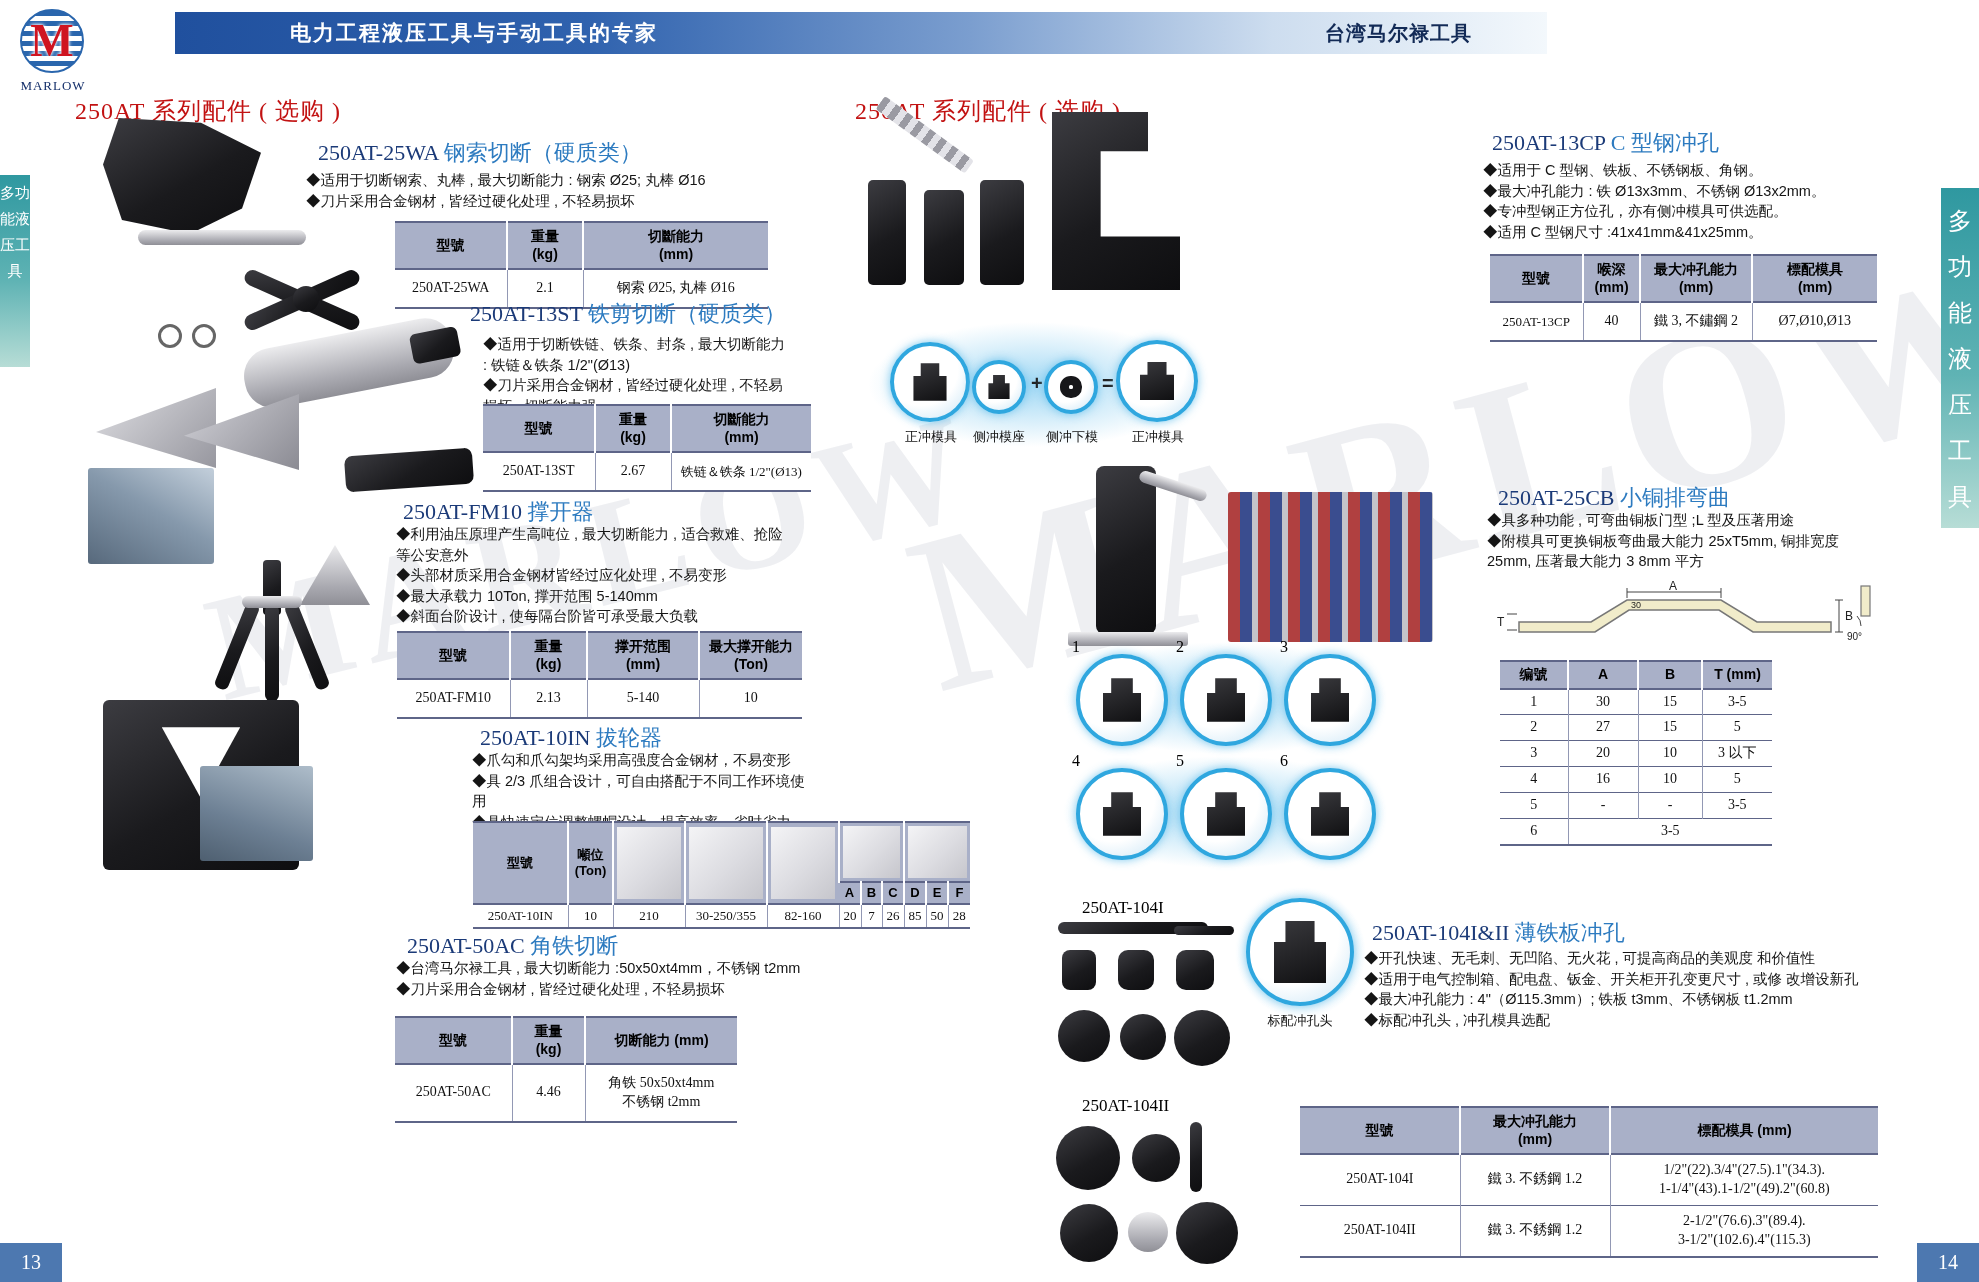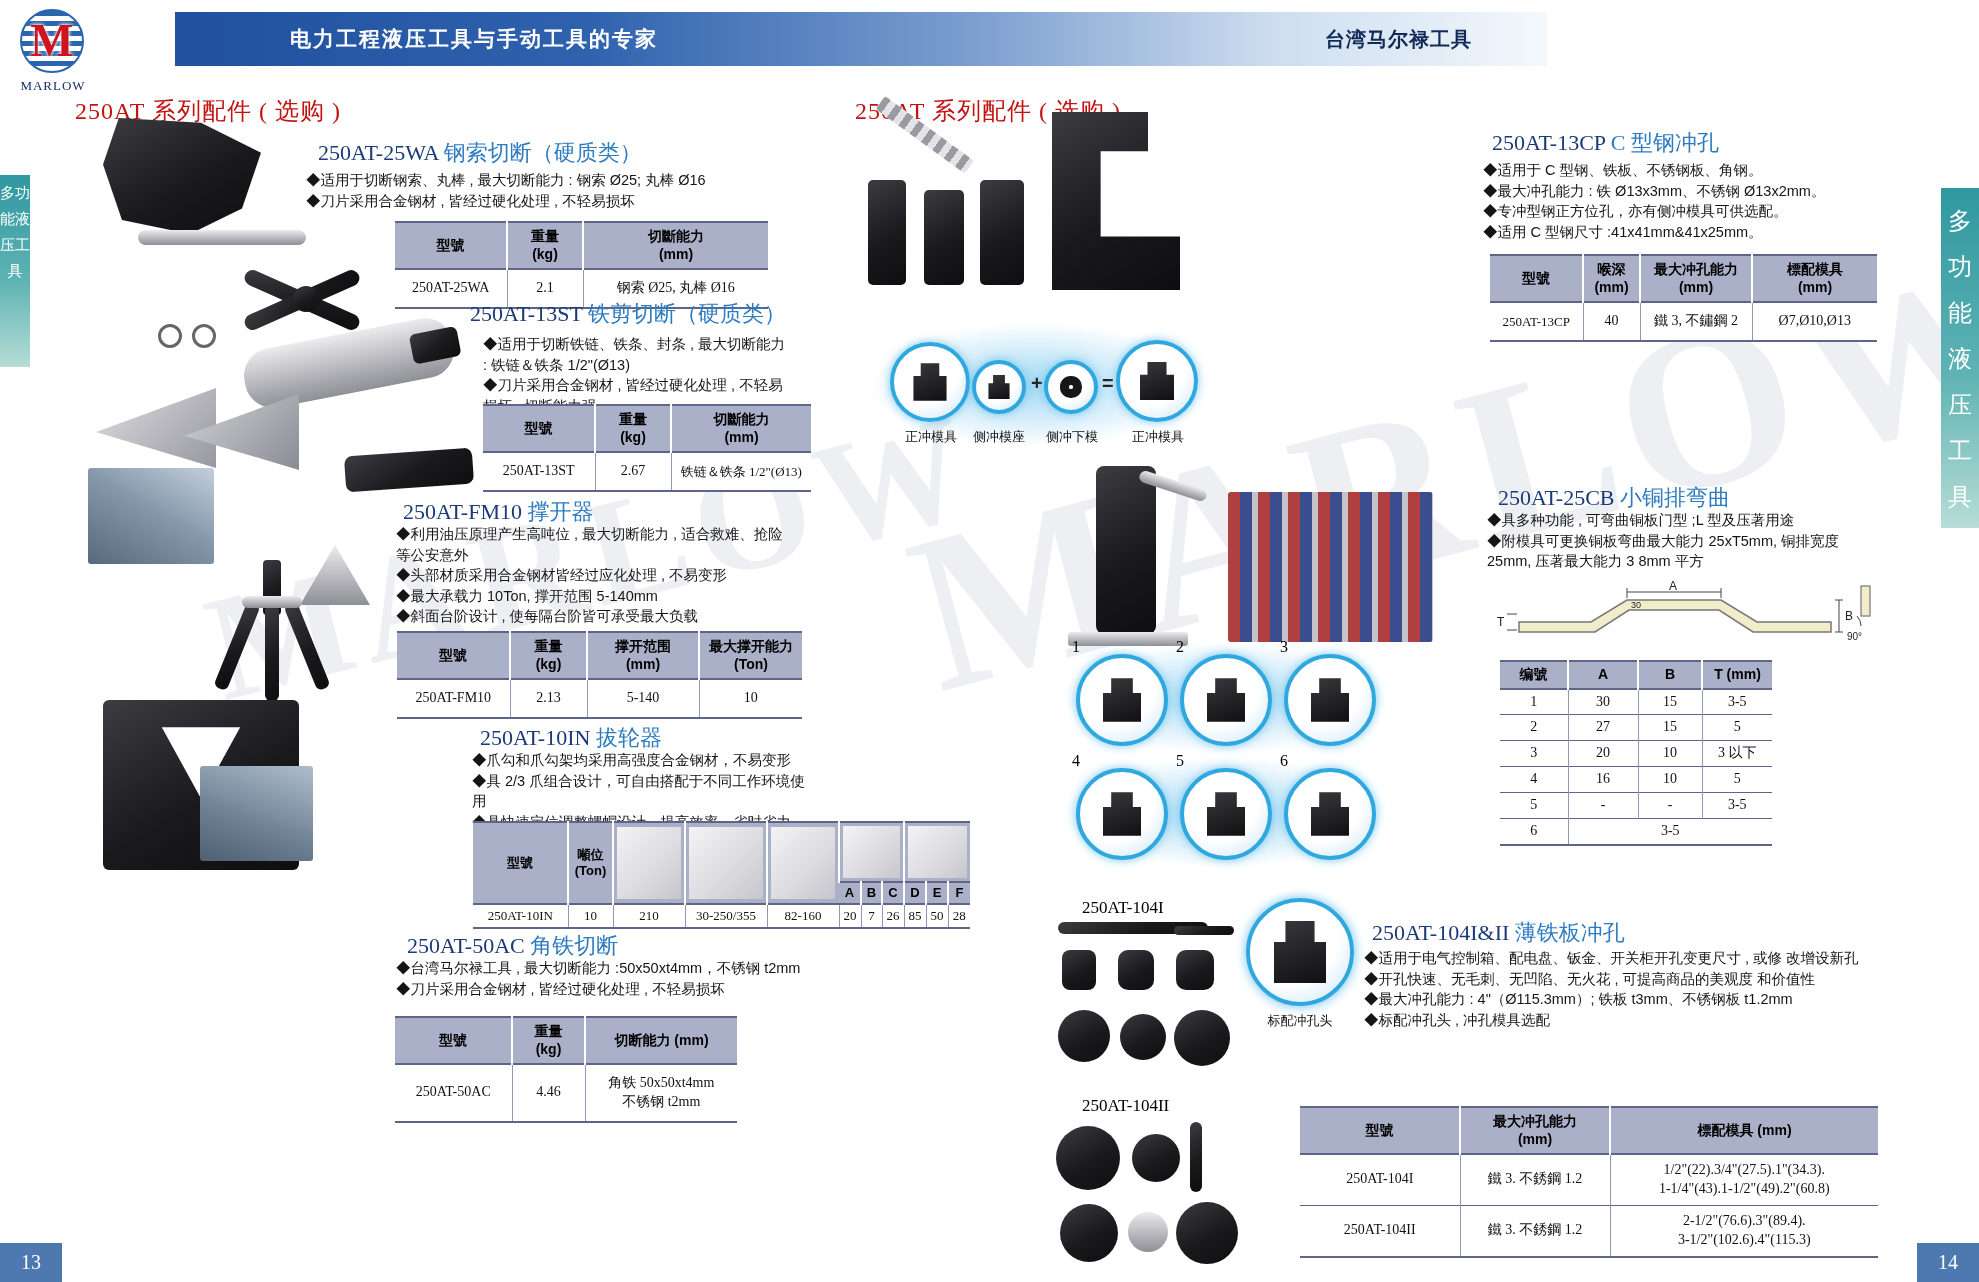--- a/index.html
+++ b/index.html
@@ -8,21 +8,21 @@
   .abs { position:absolute; }
 
   
   .logo-circle { left:20px; top:9px; width:64px; height:64px; border-radius:50%; border:2px solid #2a66ad;
     background:repeating-linear-gradient(180deg,#2a66ad 0 5px,#ffffff 5px 10px);
     display:flex; align-items:center; justify-content:center; overflow:hidden; }
   .logo-m { font-family:"Liberation Serif",serif; font-weight:bold; font-size:46px; color:#cf1420; line-height:1;
     text-shadow:0 0 3px #fff,0 0 4px #fff; }
   .logo-brand { left:14px; top:78px; width:78px; text-align:center; font-family:"Liberation Serif",serif;
     font-size:13px; color:#15306b; letter-spacing:1px; }
-  .banner { left:175px; top:12px; width:1372px; height:54px;
+  .banner { left:175px; top:12px; width:1372px; height:42px;
     background:linear-gradient(90deg,#20509e 0%,#2f62ae 30%,#7b9ecf 58%,#cdddef 80%,#f3f8fc 100%);
     display:flex; align-items:center; }
   .banner-title { margin-left:115px; color:#fff; font-size:21px; font-weight:bold; letter-spacing:2px; }
   .banner-right { position:absolute; right:75px; color:#122a56; font-size:20px; font-weight:bold; letter-spacing:1px; }
 
   
   .vside { background:linear-gradient(180deg,#2f98a0 0%,#5fb3b4 55%,#b7ddd6 100%); color:#fff;
     word-break:break-all; text-align:center; }
   .vside-left { left:0; top:175px; width:30px; height:192px; font-size:15px; line-height:26px; padding-top:5px; }
   .vside-right { left:1941px; top:188px; width:38px; height:340px; font-size:24px; line-height:46px; padding-top:10px; }
@@ -529,22 +529,22 @@
   <div class="circ" style="left:1246px;top:898px;width:108px;height:108px">
     <div class="die" style="width:52%;height:62%"></div>
   </div>
   <div class="die-lab" style="left:1243px;top:1012px;width:114px">标配冲孔头</div>
 
   <div class="abs sec-title" style="left:1372px;top:918px">
     <span class="model">250AT-104I&amp;II</span>
     <span class="cname">薄铁板冲孔</span>
   </div>
   <div class="abs bullets" style="left:1364px;top:948px;width:515px">
+    <div>◆开孔快速、无毛刺、无凹陷、无火花 , 可提高商品的美观度 和价值性</div>
     <div>◆适用于电气控制箱、配电盘、钣金、开关柜开孔变更尺寸 , 或修 改增设新孔</div>
-    <div>◆开孔快速、无毛刺、无凹陷、无火花 , 可提高商品的美观度 和价值性</div>
     <div>◆最大冲孔能力 : 4"（Ø115.3mm）; 铁板 t3mm、不锈钢板 t1.2mm</div>
     <div>◆标配冲孔头 , 冲孔模具选配</div>
   </div>
 
   <div class="abs caption-serif" style="left:1082px;top:1096px">250AT-104II</div>
   <div class="ph" style="left:1056px;top:1120px;width:185px;height:150px">
     <div class="shape dark" style="left:0;top:6px;width:64px;height:64px;border-radius:50%"></div>
     <div class="shape dark" style="left:76px;top:14px;width:48px;height:48px;border-radius:50%"></div>
     <div class="shape dark" style="left:134px;top:2px;width:12px;height:70px;border-radius:6px"></div>
     <div class="shape dark" style="left:4px;top:84px;width:58px;height:58px;border-radius:50%"></div>

